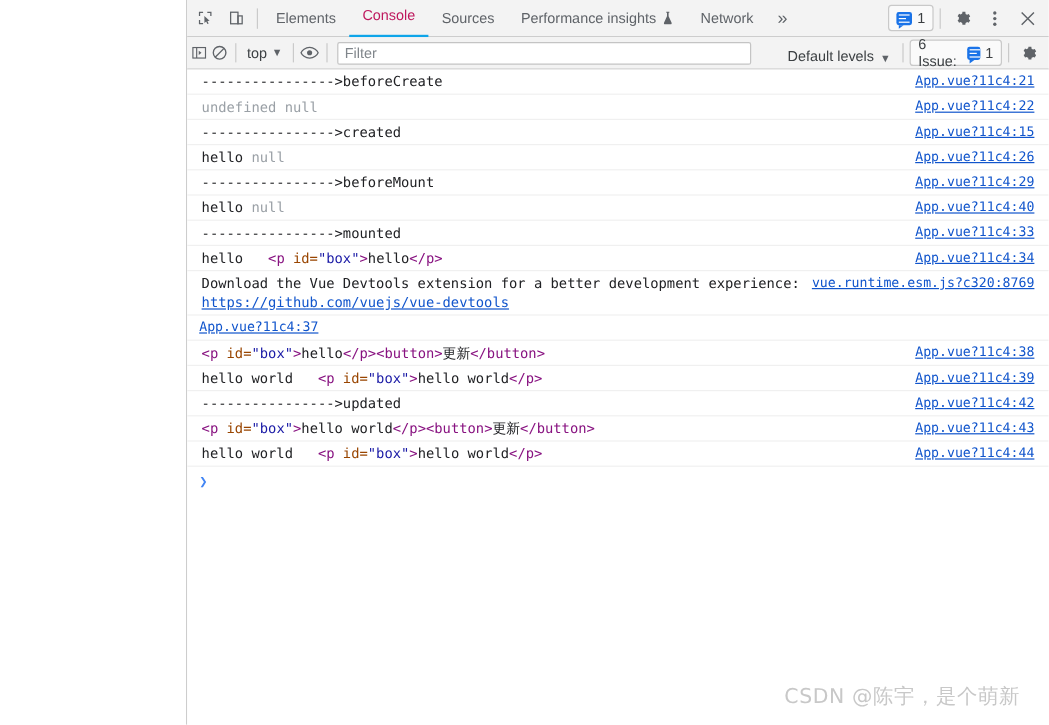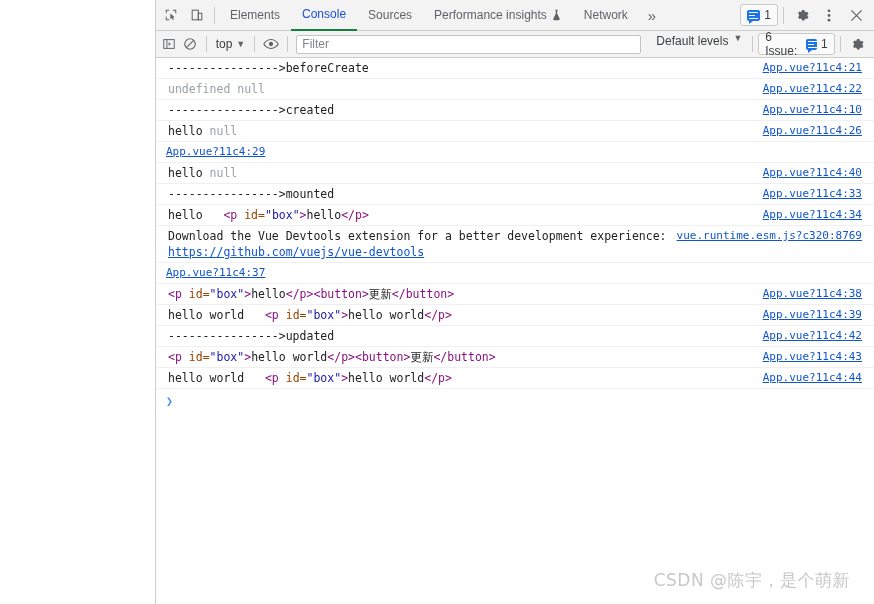--- a/index.html
+++ b/index.html
@@ -31,21 +31,21 @@
     width:26px;height:24px;display:flex;align-items:center;justify-content:center;
     cursor:pointer;border-radius:2px;
   }
   .tb-sep{width:1px;height:17px;background:#cacaca;margin:0 4px;}
   .tabs{display:flex;align-items:center;height:31px;}
   .tab{
     height:31px;line-height:31px;padding:0 11px;font-size:12px;color:#5f6368;
     cursor:pointer;box-sizing:border-box;white-space:nowrap;
     display:flex;align-items:center;gap:4px;
   }
-  .tab.active{color:#1d4ed8;border-bottom:2px solid #15803d;}
+  .tab.active{color:#be185d;border-bottom:2px solid #0ea5e9;align-items:flex-end;}
   .tab .beaker{display:inline-block;}
   .chev-more{font-size:15px;color:#5f6368;padding:0 9px;cursor:pointer;line-height:31px;}
   .tabbar-right{margin-left:auto;display:flex;align-items:center;padding-right:5px;gap:1px;}
   .issue-chip{
     display:flex;align-items:center;gap:4px;height:20px;padding:0 6px;
     border:1px solid #c9c9c9;border-radius:3px;background:#fafafa;cursor:pointer;
     font-size:12px;color:#3c4043;
   }
   .bubble{
     display:inline-block;width:13px;height:11px;background:#1a73e8;border-radius:2px;
@@ -75,21 +75,21 @@
     font-size:12px;color:#3c4043;cursor:pointer;border-radius:2px;justify-content:space-between;
   }
   .filter-input{
     flex:0 0 auto;width:345px;height:19px;margin-left:4px;
     border:1px solid #c4c4c4;border-radius:2px;background:#fff;
     font-family:"Liberation Sans", sans-serif;font-size:12px;color:#202124;
     padding:0 5px;box-sizing:border-box;outline:none;
   }
   .filter-input::placeholder{color:#80868b;}
   .levels-select{
-    display:flex;align-items:flex-start;gap:5px;height:20px;padding:0 5px;margin-left:10px;
+    display:flex;align-items:flex-end;gap:5px;height:20px;padding:0 5px;margin-left:25px;
     font-size:12px;color:#3c4043;cursor:pointer;border-radius:2px;white-space:nowrap;
   }
   .caret{font-size:9px;color:#5f6368;line-height:1;}
   .ct-right{margin-left:auto;display:flex;align-items:center;gap:0;}
 
   
   .console-body{flex:1;overflow:hidden;background:#fff;position:relative;}
   .log-row{
     display:flex;align-items:flex-start;
     border-bottom:1px solid #f0f0f0;
@@ -262,27 +262,28 @@
         <div class="log-row">
           <div class="log-msg"><span class="txt">----------------&gt;beforeCreate</span></div>
           <div class="log-src">App.vue?11c4:21</div>
         </div>
         <div class="log-row">
           <div class="log-msg"><span class="dim">undefined null</span></div>
           <div class="log-src">App.vue?11c4:22</div>
         </div>
         <div class="log-row">
           <div class="log-msg"><span class="txt">----------------&gt;created</span></div>
-          <div class="log-src">App.vue?11c4:10</div>
+          <div class="log-src">App.vue?11c4:15</div>
         </div>
         <div class="log-row">
           <div class="log-msg"><span class="txt">hello </span><span class="dim">null</span></div>
           <div class="log-src">App.vue?11c4:26</div>
         </div>
         <div class="log-row">
+          <div class="log-msg"><span class="txt">----------------&gt;beforeMount</span></div>
           <div class="log-src">App.vue?11c4:29</div>
         </div>
         <div class="log-row">
           <div class="log-msg"><span class="txt">hello </span><span class="dim">null</span></div>
           <div class="log-src">App.vue?11c4:40</div>
         </div>
         <div class="log-row">
           <div class="log-msg"><span class="txt">----------------&gt;mounted</span></div>
           <div class="log-src">App.vue?11c4:33</div>
         </div>

